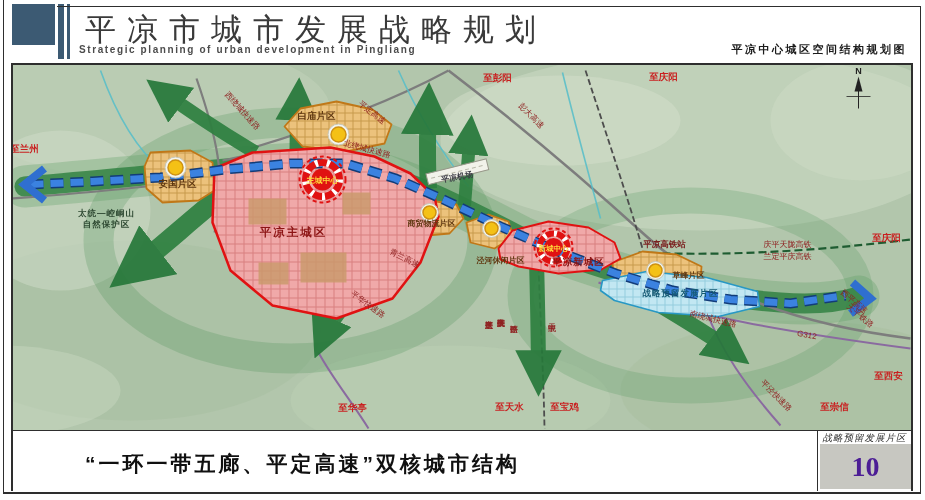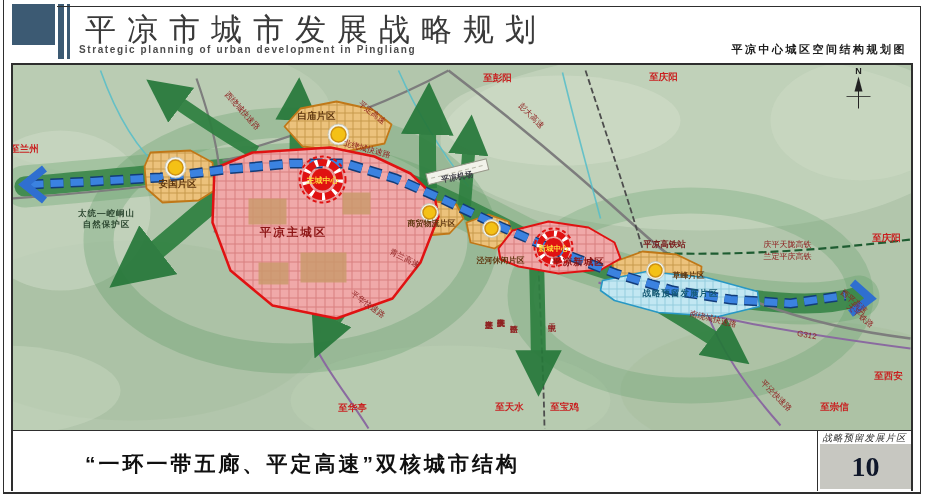--- a/index.html
+++ b/index.html
@@ -18,21 +18,21 @@
   
   .bd{position:absolute;background:#2e2e2e;}
   
   .caption{position:absolute;left:85px;top:450px;font-size:21px;font-weight:bold;color:#101010;
            letter-spacing:3px;white-space:nowrap;}
   .gov-label{position:absolute;left:818px;top:432px;width:93px;text-align:center;font-size:9.5px;
              font-style:italic;color:#2e2e2e;font-family:"Liberation Serif","DejaVu Serif",serif;
              letter-spacing:1px;white-space:nowrap;}
   .page-num-box{position:absolute;left:820px;top:444px;width:91px;height:45px;background:#c7c7c1;
                 display:flex;align-items:center;justify-content:center;}
-  .page-num{font-size:28px;font-weight:bold;color:#0f172a;
+  .page-num{font-size:28px;font-weight:bold;color:#4c1d95;
             font-family:"Liberation Serif","DejaVu Serif",serif;}
   
   text.lbl{text-anchor:middle;font-family:"Liberation Sans","DejaVu Sans",sans-serif;}
   .dest{fill:#c91f1f;font-size:9.5px;font-weight:bold;}
   .road{fill:#8f2020;font-size:8px;}
   .rail{fill:#8f2020;font-size:8px;}
   .station{fill:#7a1d1d;font-size:8.5px;font-weight:bold;}
   .zone{fill:#5f3710;font-size:9.5px;font-weight:bold;}
   .zone-sm{fill:#5f3710;font-size:8px;font-weight:bold;}
   .reserve{fill:#155a74;font-size:8.5px;font-weight:bold;letter-spacing:1px;}

